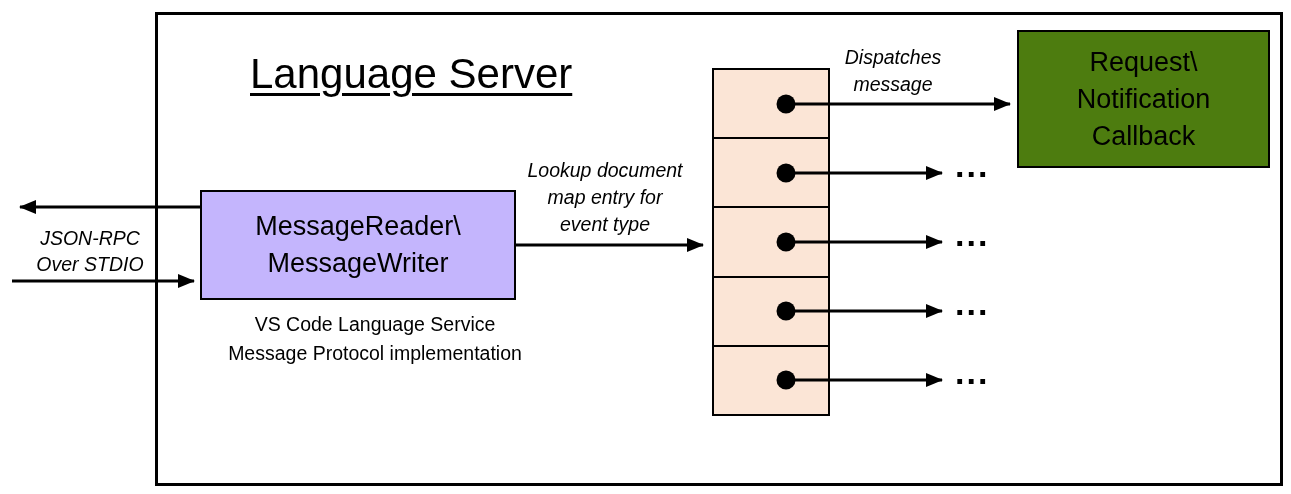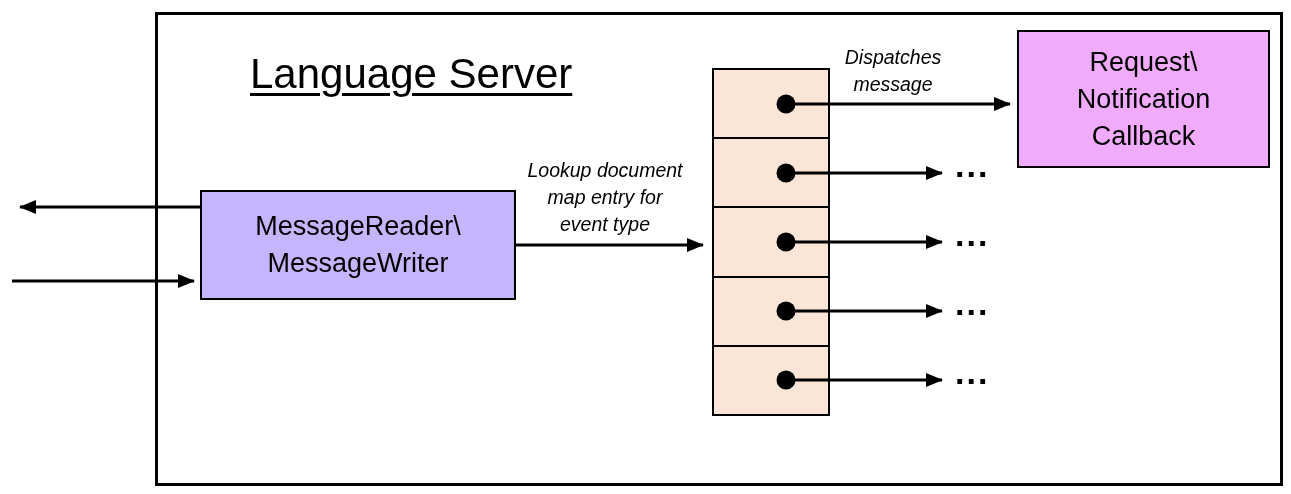--- a/index.html
+++ b/index.html
@@ -104,44 +104,48 @@
 </style>
 </head>
 <body>
 
 <div class="canvas">
 
   <div class="abs outer-box"></div>
 
   <div class="abs title">Language Server</div>
 
+  <div class="abs jsonrpc-label pre center italic">JSON-RPC
+Over STDIO</div>
 
   <div class="abs message-box" style="background-color: #c4b5fd;">
     <div class="pre center">MessageReader\
 MessageWriter</div>
   </div>
 
+  <div class="abs message-caption pre center">VS Code Language Service
+Message Protocol implementation</div>
 
   <div class="abs lookup-label pre center italic">Lookup document
 map entry for
 event type</div>
 
   <div class="abs dispatch-map">
     <div class="dispatch-cell" style="background-color: rgb(251, 229, 214);"></div>
     <div class="dispatch-cell" style="background-color: rgb(251, 229, 214);"></div>
     <div class="dispatch-cell" style="background-color: rgb(251, 229, 214);"></div>
     <div class="dispatch-cell" style="background-color: rgb(251, 229, 214);"></div>
     <div class="dispatch-cell" style="background-color: rgb(251, 229, 214);"></div>
   </div>
 
 
   <div class="abs dispatches-label pre center italic">Dispatches
 message</div>
 
-  <div class="abs callback-box" style="background-color: #f0abfc; align-items: center;">
+  <div class="abs callback-box" style="background-color: #4d7c0f; align-items: center;">
     <div class="pre center">Request\
 Notification
 Callback</div>
   </div>
 
 
   <div class="abs ellipsis e2">...</div>
   <div class="abs ellipsis e3">...</div>
   <div class="abs ellipsis e4">...</div>
   <div class="abs ellipsis e5">...</div>

